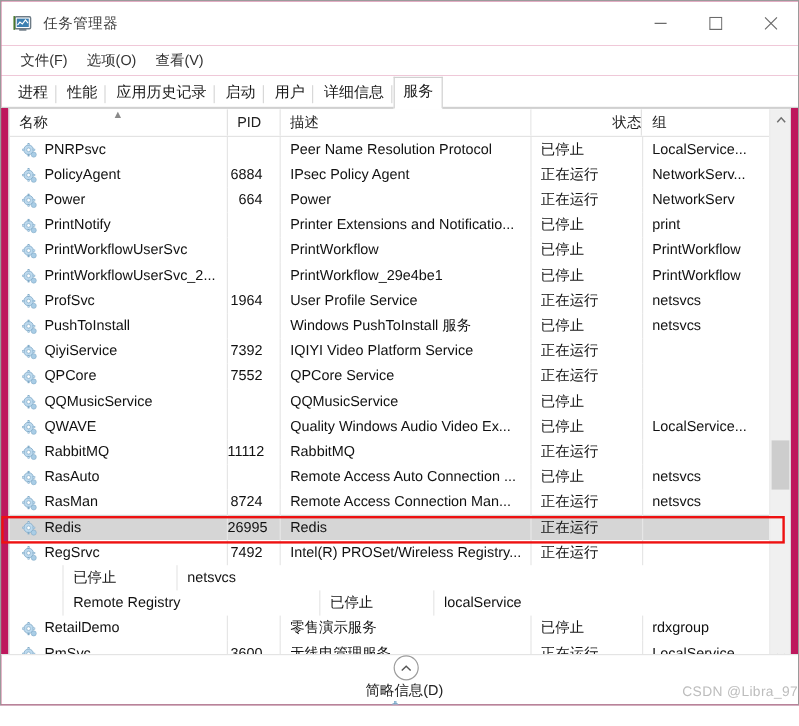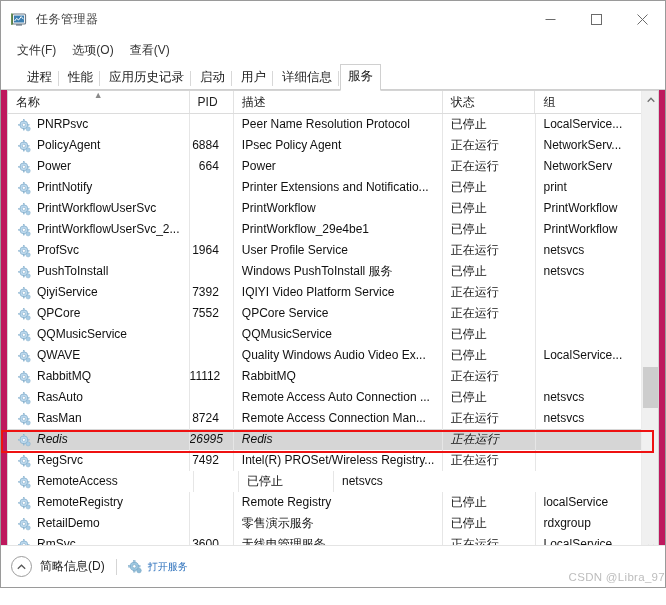--- a/index.html
+++ b/index.html
@@ -73,21 +73,21 @@
     padding: 3px 8px 4px 8px;
   }
 
   
   .tabstrip {
     position: relative;
     height: 27px;
     background: #ffffff;
     display: flex;
     align-items: flex-end;
-    padding-left: 18px;
+    padding-left: 6px;
     box-sizing: border-box;
   }
   .tabstrip::after {
     content: "";
     position: absolute;
     left: 0; right: 0; bottom: 0;
     height: 1px;
     background: #d0d0d0;
   }
   .tab {
@@ -167,21 +167,21 @@
   }
 
   .rows { position: relative; }
   .row {
     display: flex;
     height: 21px;
     align-items: center;
     box-sizing: border-box;
     position: relative;
   }
-  .row.sel { background: #d6d6d6; font-style: italic; }
+  .row.sel { background: #d6d6d6; }
   .cell {
     font-size: 12px;
     color: #111;
     height: 21px;
     line-height: 21px;
     padding-left: 8px;
     box-sizing: border-box;
     border-right: 1px solid #e6e6e6;
     white-space: nowrap;
     overflow: hidden;
@@ -201,21 +201,21 @@
     flex: none;
     margin-right: 6px;
     position: relative;
     top: 0px;
   }
 
   
   .c-name   { width: 186px; }
   .c-pid    { width: 45px;  }
   .c-desc   { width: 214px; }
-  .c-status { width: 95px;  }
+  .c-status { width: 95px; justify-content: flex-end;  }
   .c-group  { width: 108px; }
 
   
   .vscroll {
     position: absolute;
     right: 0; top: 0; bottom: 0;
     width: 17px;
     background: #f0f0f0;
     border-left: 1px solid #ececec;
     box-sizing: border-box;
@@ -257,20 +257,21 @@
     position: absolute;
     left: 0;
     bottom: 0;
     width: 100%;
     height: 42px;
     background: #ffffff;
     border-top: 1px solid #e4e4e4;
     display: flex;
     align-items: center;
     box-sizing: border-box;
+    flex-direction: column;
   }
   .sb-chevron {
     margin-left: 10px;
     width: 19px;
     height: 19px;
     border: 1px solid #9c9c9c;
     border-radius: 50%;
     display: flex;
     align-items: center;
     justify-content: center;
@@ -713,53 +714,25 @@
                   <circle cx="10.9" cy="10.6" r="2.3" fill="#a9cde6" stroke="#7fa9c6" stroke-width="0.5"></circle>
                 </svg></span>
               <span>RegSrvc</span>
             </div>
             <div class="cell pid c-pid">7492</div>
             <div class="cell c-desc">Intel(R) PROSet/Wireless Registry...</div>
             <div class="cell c-status">正在运行</div>
             <div class="cell c-group"></div>
           </div>
           <div class="row">
-            <div class="cell name c-name">
-              <span class="gear"><svg width="13" height="13" viewBox="0 0 14 14">
-                  <circle cx="6.3" cy="6.3" r="4.3" fill="#bcd9ee" stroke="#7fa9c6" stroke-width="0.7"></circle>
-                  <circle cx="6.3" cy="6.3" r="1.7" fill="#ffffff" stroke="#7fa9c6" stroke-width="0.6"></circle>
-                  <g fill="#bcd9ee" stroke="#7fa9c6" stroke-width="0.4">
-                    <rect x="5.6" y="0.6" width="1.5" height="1.9"></rect>
-                    <rect x="5.6" y="10.1" width="1.5" height="1.9"></rect>
-                    <rect x="0.7" y="5.6" width="1.9" height="1.5"></rect>
-                    <rect x="10.1" y="5.6" width="1.9" height="1.5"></rect>
-                  </g>
-                  <circle cx="10.9" cy="10.6" r="2.3" fill="#a9cde6" stroke="#7fa9c6" stroke-width="0.5"></circle>
-                </svg></span>
-              <span>RemoteAccess</span>
-            </div>
             <div class="cell pid c-pid"></div>
             <div class="cell c-status">已停止</div>
             <div class="cell c-group">netsvcs</div>
           </div>
           <div class="row">
-            <div class="cell name c-name">
-              <span class="gear"><svg width="13" height="13" viewBox="0 0 14 14">
-                  <circle cx="6.3" cy="6.3" r="4.3" fill="#bcd9ee" stroke="#7fa9c6" stroke-width="0.7"></circle>
-                  <circle cx="6.3" cy="6.3" r="1.7" fill="#ffffff" stroke="#7fa9c6" stroke-width="0.6"></circle>
-                  <g fill="#bcd9ee" stroke="#7fa9c6" stroke-width="0.4">
-                    <rect x="5.6" y="0.6" width="1.5" height="1.9"></rect>
-                    <rect x="5.6" y="10.1" width="1.5" height="1.9"></rect>
-                    <rect x="0.7" y="5.6" width="1.9" height="1.5"></rect>
-                    <rect x="10.1" y="5.6" width="1.9" height="1.5"></rect>
-                  </g>
-                  <circle cx="10.9" cy="10.6" r="2.3" fill="#a9cde6" stroke="#7fa9c6" stroke-width="0.5"></circle>
-                </svg></span>
-              <span>RemoteRegistry</span>
-            </div>
             <div class="cell pid c-pid"></div>
             <div class="cell c-desc">Remote Registry</div>
             <div class="cell c-status">已停止</div>
             <div class="cell c-group">localService</div>
           </div>
           <div class="row">
             <div class="cell name c-name">
               <span class="gear"><svg width="13" height="13" viewBox="0 0 14 14">
                   <circle cx="6.3" cy="6.3" r="4.3" fill="#bcd9ee" stroke="#7fa9c6" stroke-width="0.7"></circle>
                   <circle cx="6.3" cy="6.3" r="1.7" fill="#ffffff" stroke="#7fa9c6" stroke-width="0.6"></circle>

